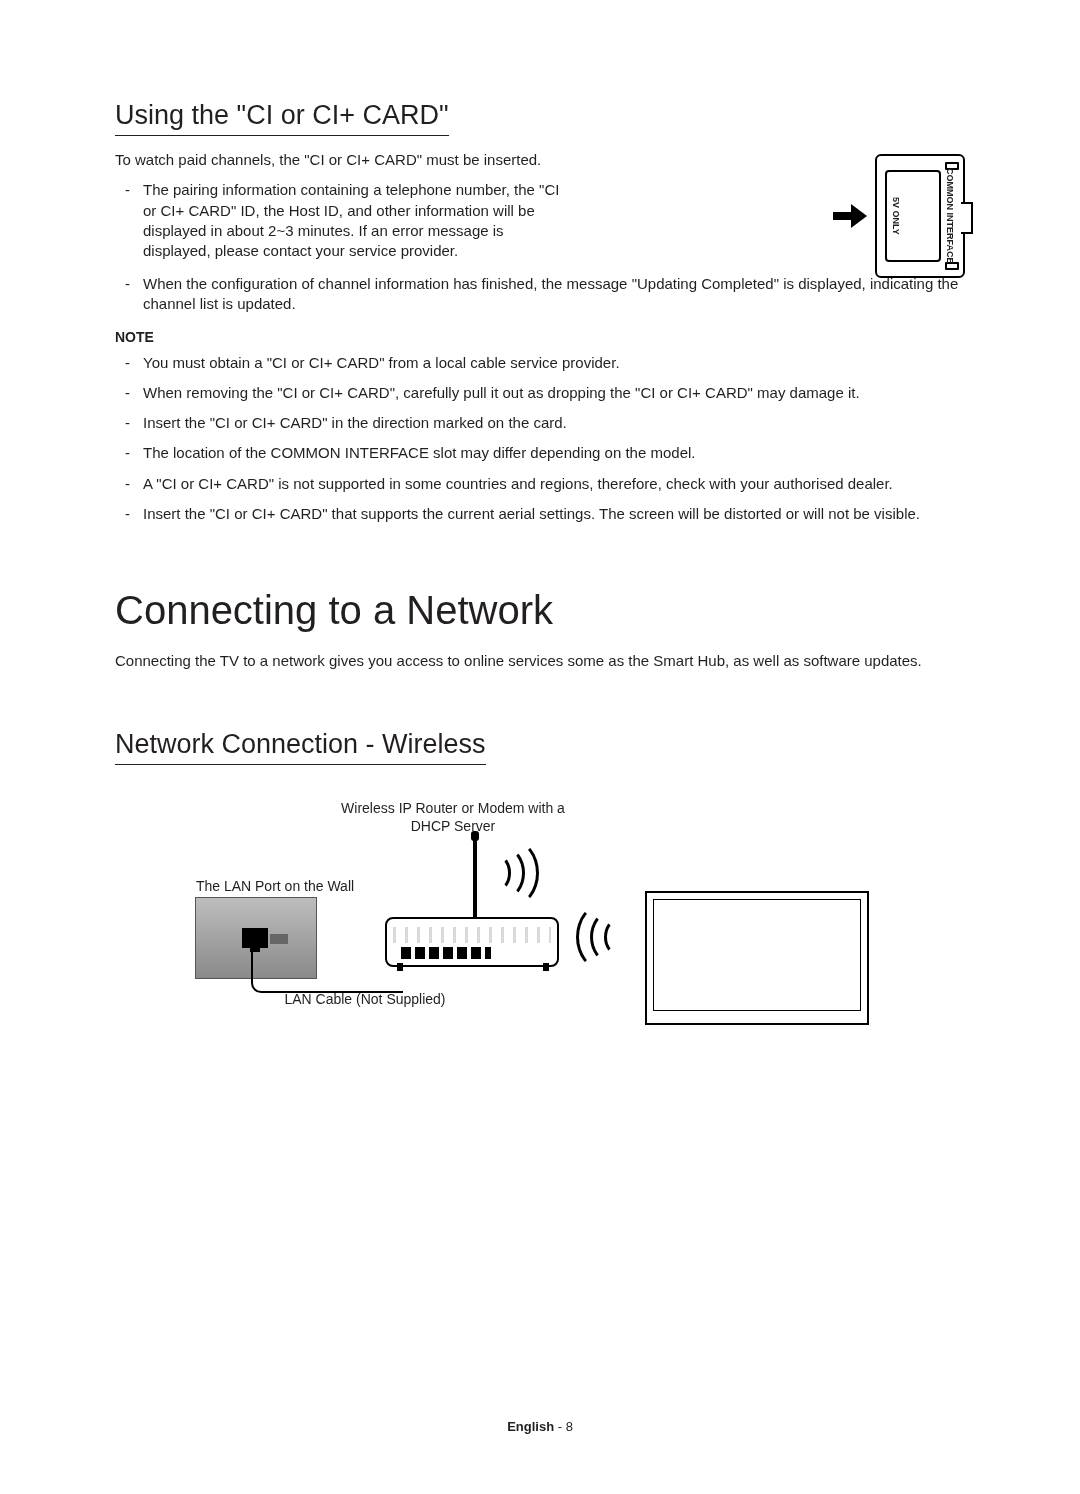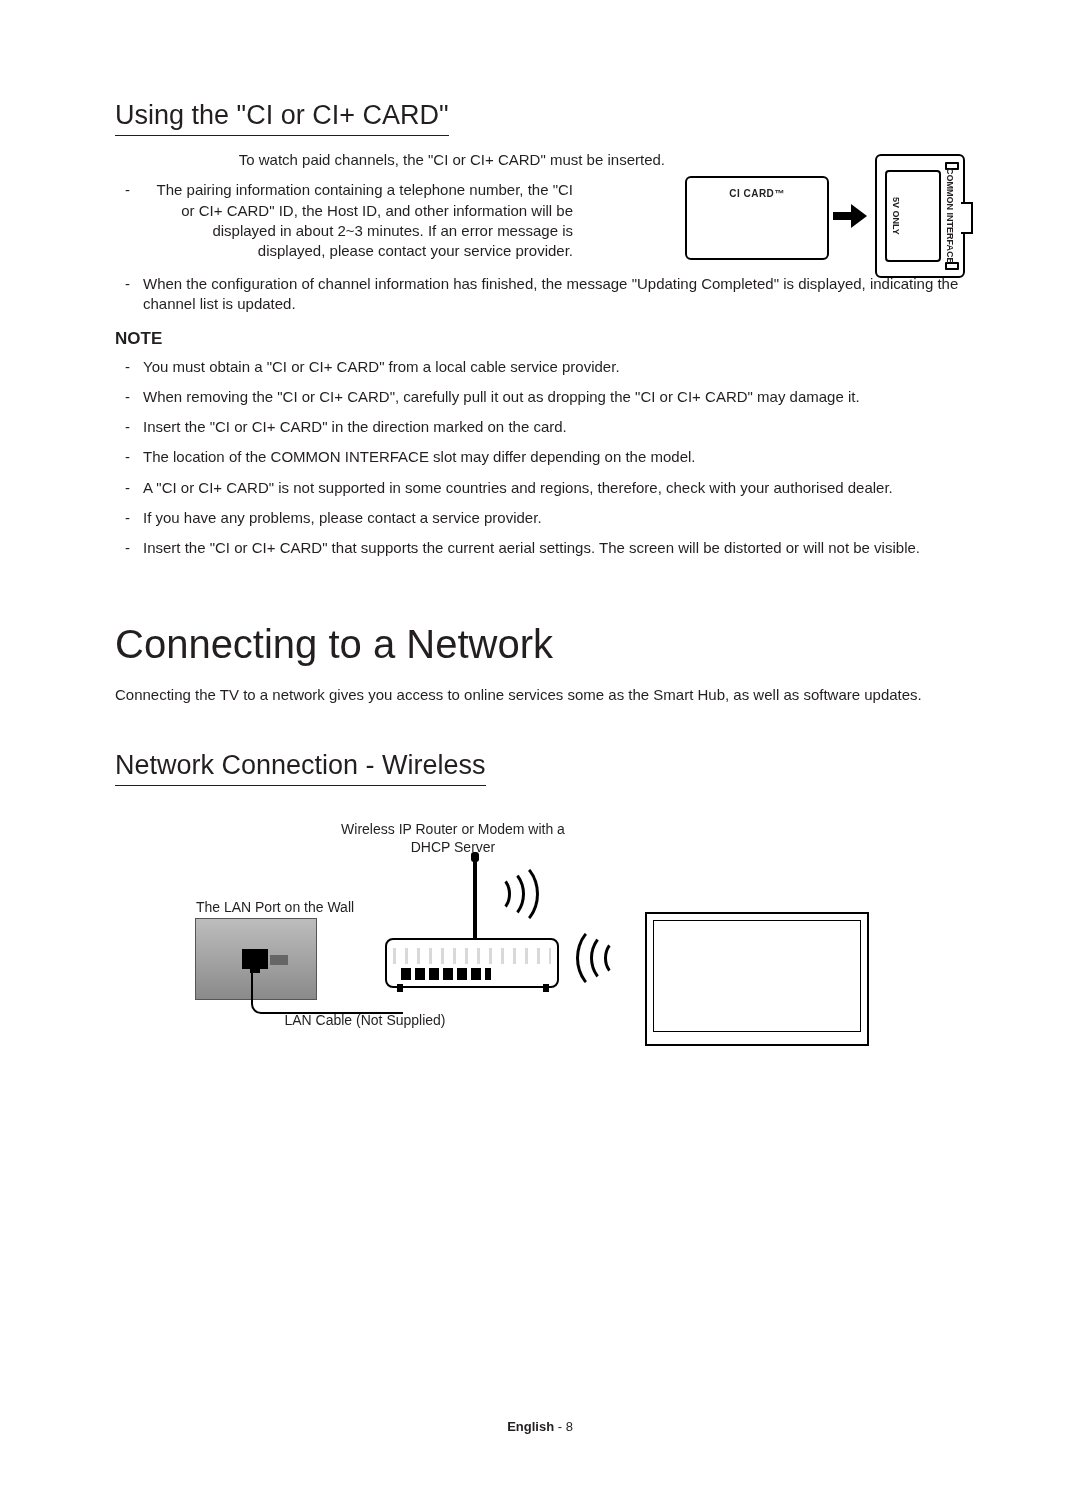--- a/index.html
+++ b/index.html
@@ -18,37 +18,37 @@
     display:inline-block;
     padding-bottom:4px;
     margin:0 0 14px 0;
   }
   .intro{
     font-size:15px;
     margin:0 0 10px 0;
     line-height:1.35;
   }
   .col-wrap{display:flex;}
-  .text-col{flex:1;text-align:right;}
+  .text-col{flex:1;}
   .bullets{margin:0;padding:0 0 0 28px;}
   .bullets li{
     font-size:15px;
     line-height:1.35;
     list-style:none;
     position:relative;
     margin:0 0 10px 0;
   }
   .bullets li::before{
     content:"-";
     position:absolute;
     left:-18px;
   }
   .narrow{max-width:430px;}
   .note-label{
-    font-size:17px;
+    font-size:14px;
     font-weight:bold;
     margin:14px 0 8px 0;
   }
   h1.big{
     font-size:40px;
     font-weight:400;
     margin:64px 0 18px 0;
   }
   
   .ci-diagram{
@@ -208,23 +208,20 @@
 
   <div class="col-wrap">
     <div class="text-col">
       <p class="intro">To watch paid channels, the "CI or CI+ CARD" must be inserted.</p>
       <ul class="bullets">
         <li class="narrow">The pairing information containing a telephone number, the "CI or CI+ CARD" ID, the Host ID, and other information will be displayed in about 2~3 minutes. If an error message is displayed, please contact your service provider.</li>
       </ul>
     </div>
 
     <div class="ci-diagram">
-      <div class="ci-card">
-        <div class="ci-card-label">CI CARD™</div>
-      </div>
       <div class="arrow"></div>
       <div class="slot">
         <div class="slot-inner"></div>
         <div class="slot-pin pin1"></div>
         <div class="slot-pin pin2"></div>
         <div class="slot-port"></div>
         <div class="slot-text">COMMON INTERFACE</div>
         <div class="slot-text2">5V ONLY</div>
       </div>
     </div>
@@ -234,29 +231,28 @@
     <li>When the configuration of channel information has finished, the message "Updating Completed" is displayed, indicating the channel list is updated.</li>
   </ul>
 
   <div class="note-label">NOTE</div>
   <ul class="bullets">
     <li>You must obtain a "CI or CI+ CARD" from a local cable service provider.</li>
     <li>When removing the "CI or CI+ CARD", carefully pull it out as dropping the "CI or CI+ CARD" may damage it.</li>
     <li>Insert the "CI or CI+ CARD" in the direction marked on the card.</li>
     <li>The location of the COMMON INTERFACE slot may differ depending on the model.</li>
     <li>A "CI or CI+ CARD" is not supported in some countries and regions, therefore, check with your authorised dealer.</li>
-    <li>If you have any problems, please contact a service provider.</li>
     <li>Insert the "CI or CI+ CARD" that supports the current aerial settings. The screen will be distorted or will not be visible.</li>
   </ul>
 
   
   <h1 class="big">Connecting to a Network</h1>
   <p class="intro">Connecting the TV to a network gives you access to online services some as the Smart Hub, as well as software updates.</p>
 
-  <h2 class="sec-title" style="margin-top:34px">Network Connection - Wireless</h2>
+  <h2 class="sec-title" style="margin-top:48px">Network Connection - Wireless</h2>
 
   
   <div class="wifi-diagram">
     <div class="cap cap-router">Wireless IP Router or Modem with a DHCP Server</div>
     <div class="cap cap-wall">The LAN Port on the Wall</div>
 
     <div class="wall">
       <div class="jack"></div>
       <div class="plug"></div>
     </div>

